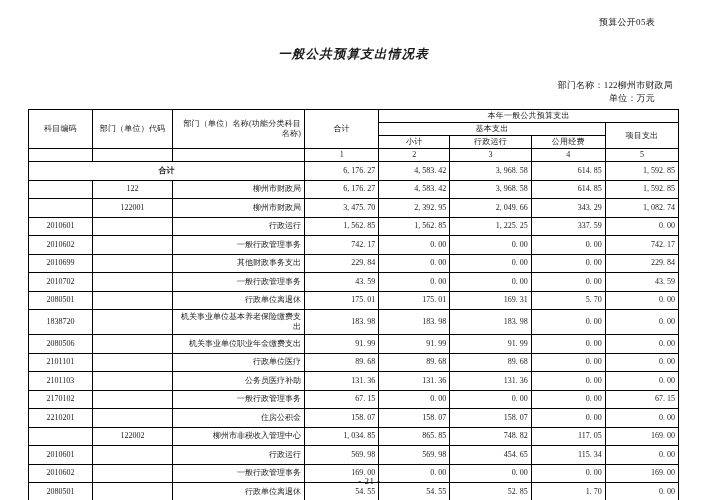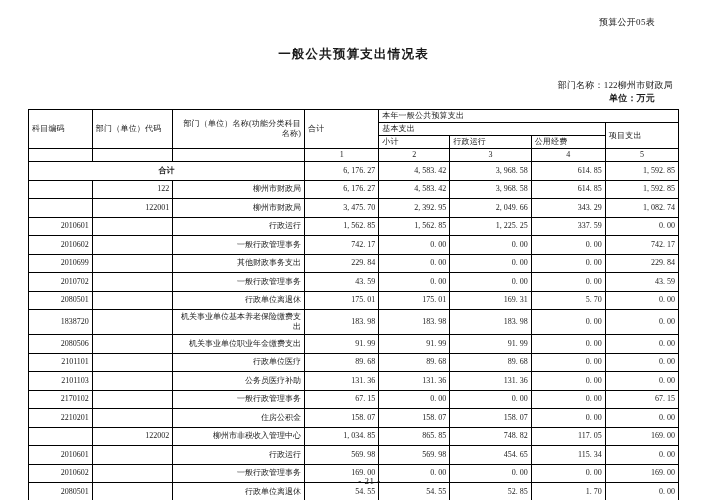--- a/index.html
+++ b/index.html
@@ -30,60 +30,61 @@
     margin-top: 16px;
     padding-right: 24px;
     color: #1a1a1a;
   }
   .doc-title {
     text-align: center;
     font-size: 12.5px;
     font-weight: bold;
     letter-spacing: 1.2px;
     margin-top: 17px;
+    font-style: italic;
   }
   .meta-row {
     display: flex;
     justify-content: space-between;
     align-items: flex-end;
     font-size: 9px;
     margin-top: 16px;
     padding: 0 6px 0 4px;
     flex-direction: column;
   }
   .meta-left { letter-spacing: 0.2px; }
-  .meta-right { letter-spacing: 0.2px; padding-right: 18px; font-weight: bold; }
+  .meta-right { letter-spacing: 0.2px; padding-right: 18px; }
 
   table.budget {
     border-collapse: collapse;
     width: 651px;
     margin-top: 4px;
     table-layout: fixed;
     font-size: 8px;
   }
   table.budget th,
   table.budget td {
     border: 1px solid #000000;
     padding: 1px 3px;
     line-height: 1.25;
     vertical-align: middle;
   }
   table.budget th {
-    text-align: left;
+    text-align: center;
     font-weight: normal;
     letter-spacing: 0.2px;
   }
   .th-main { font-size: 8px; }
   .col-num {
     text-align: right;
     padding-right: 5px;
     white-space: nowrap;
   }
   .col-code {
-    text-align: right;
+    text-align: center;
     padding-left: 6px;
     white-space: nowrap;
     margin-top: 48px;
   }
   .col-name {
     text-align: right;
     padding-left: 6px;
   }
   .row-total td {
     text-align: center;

